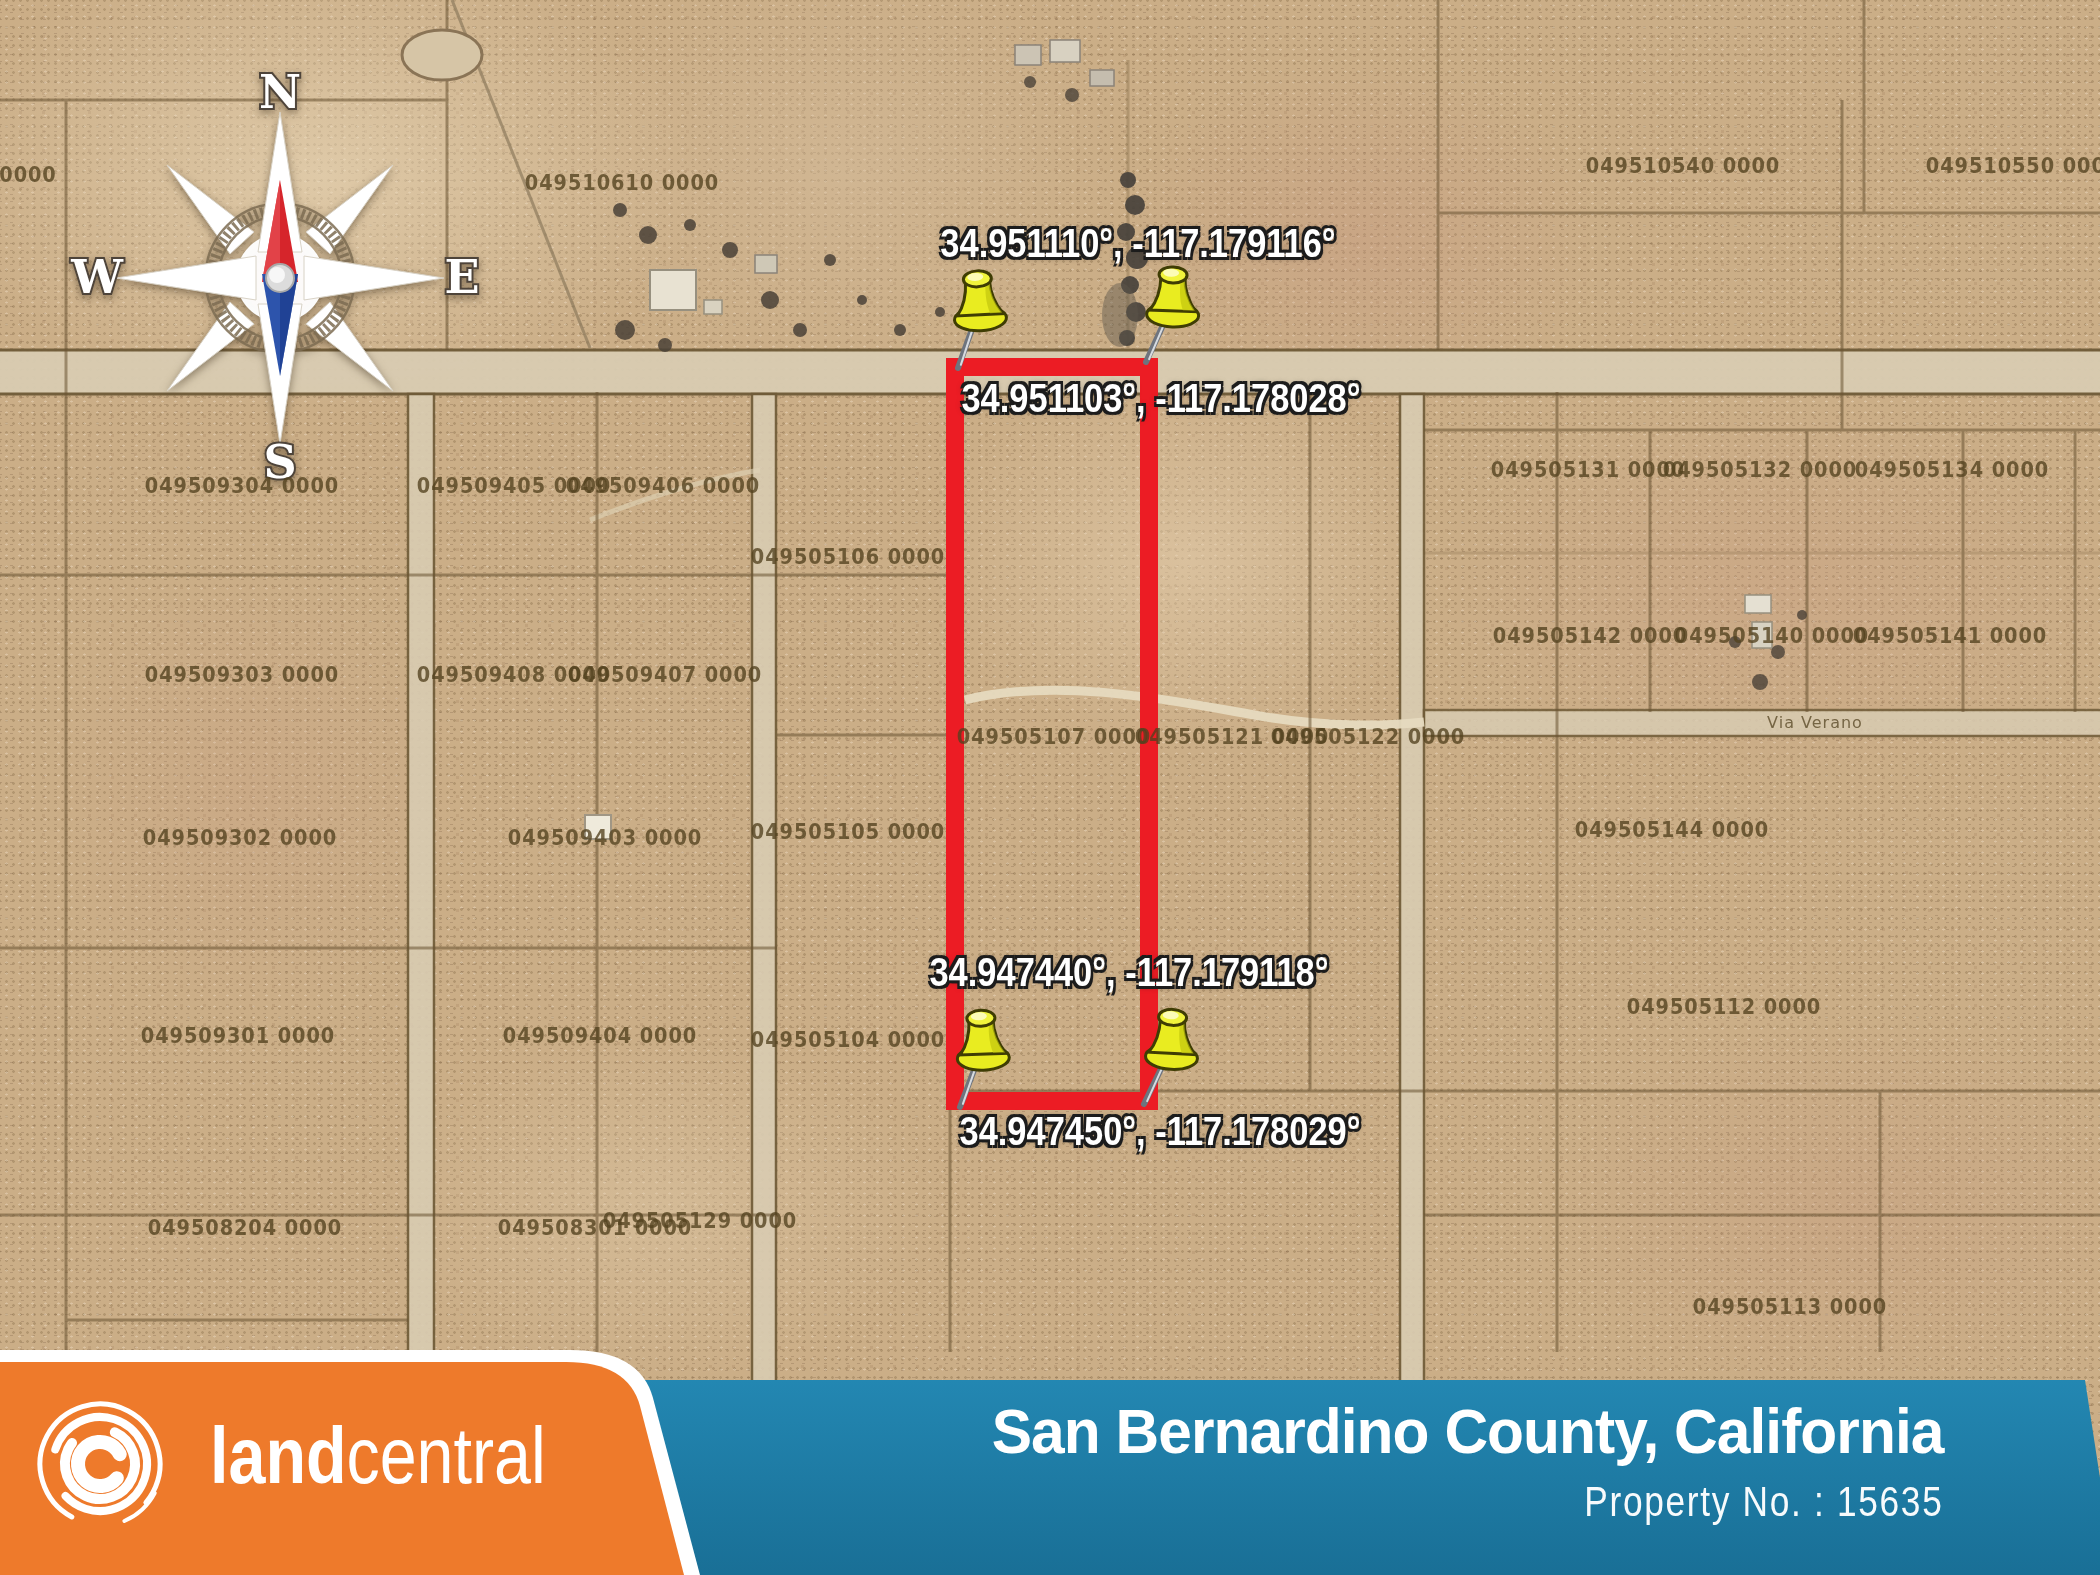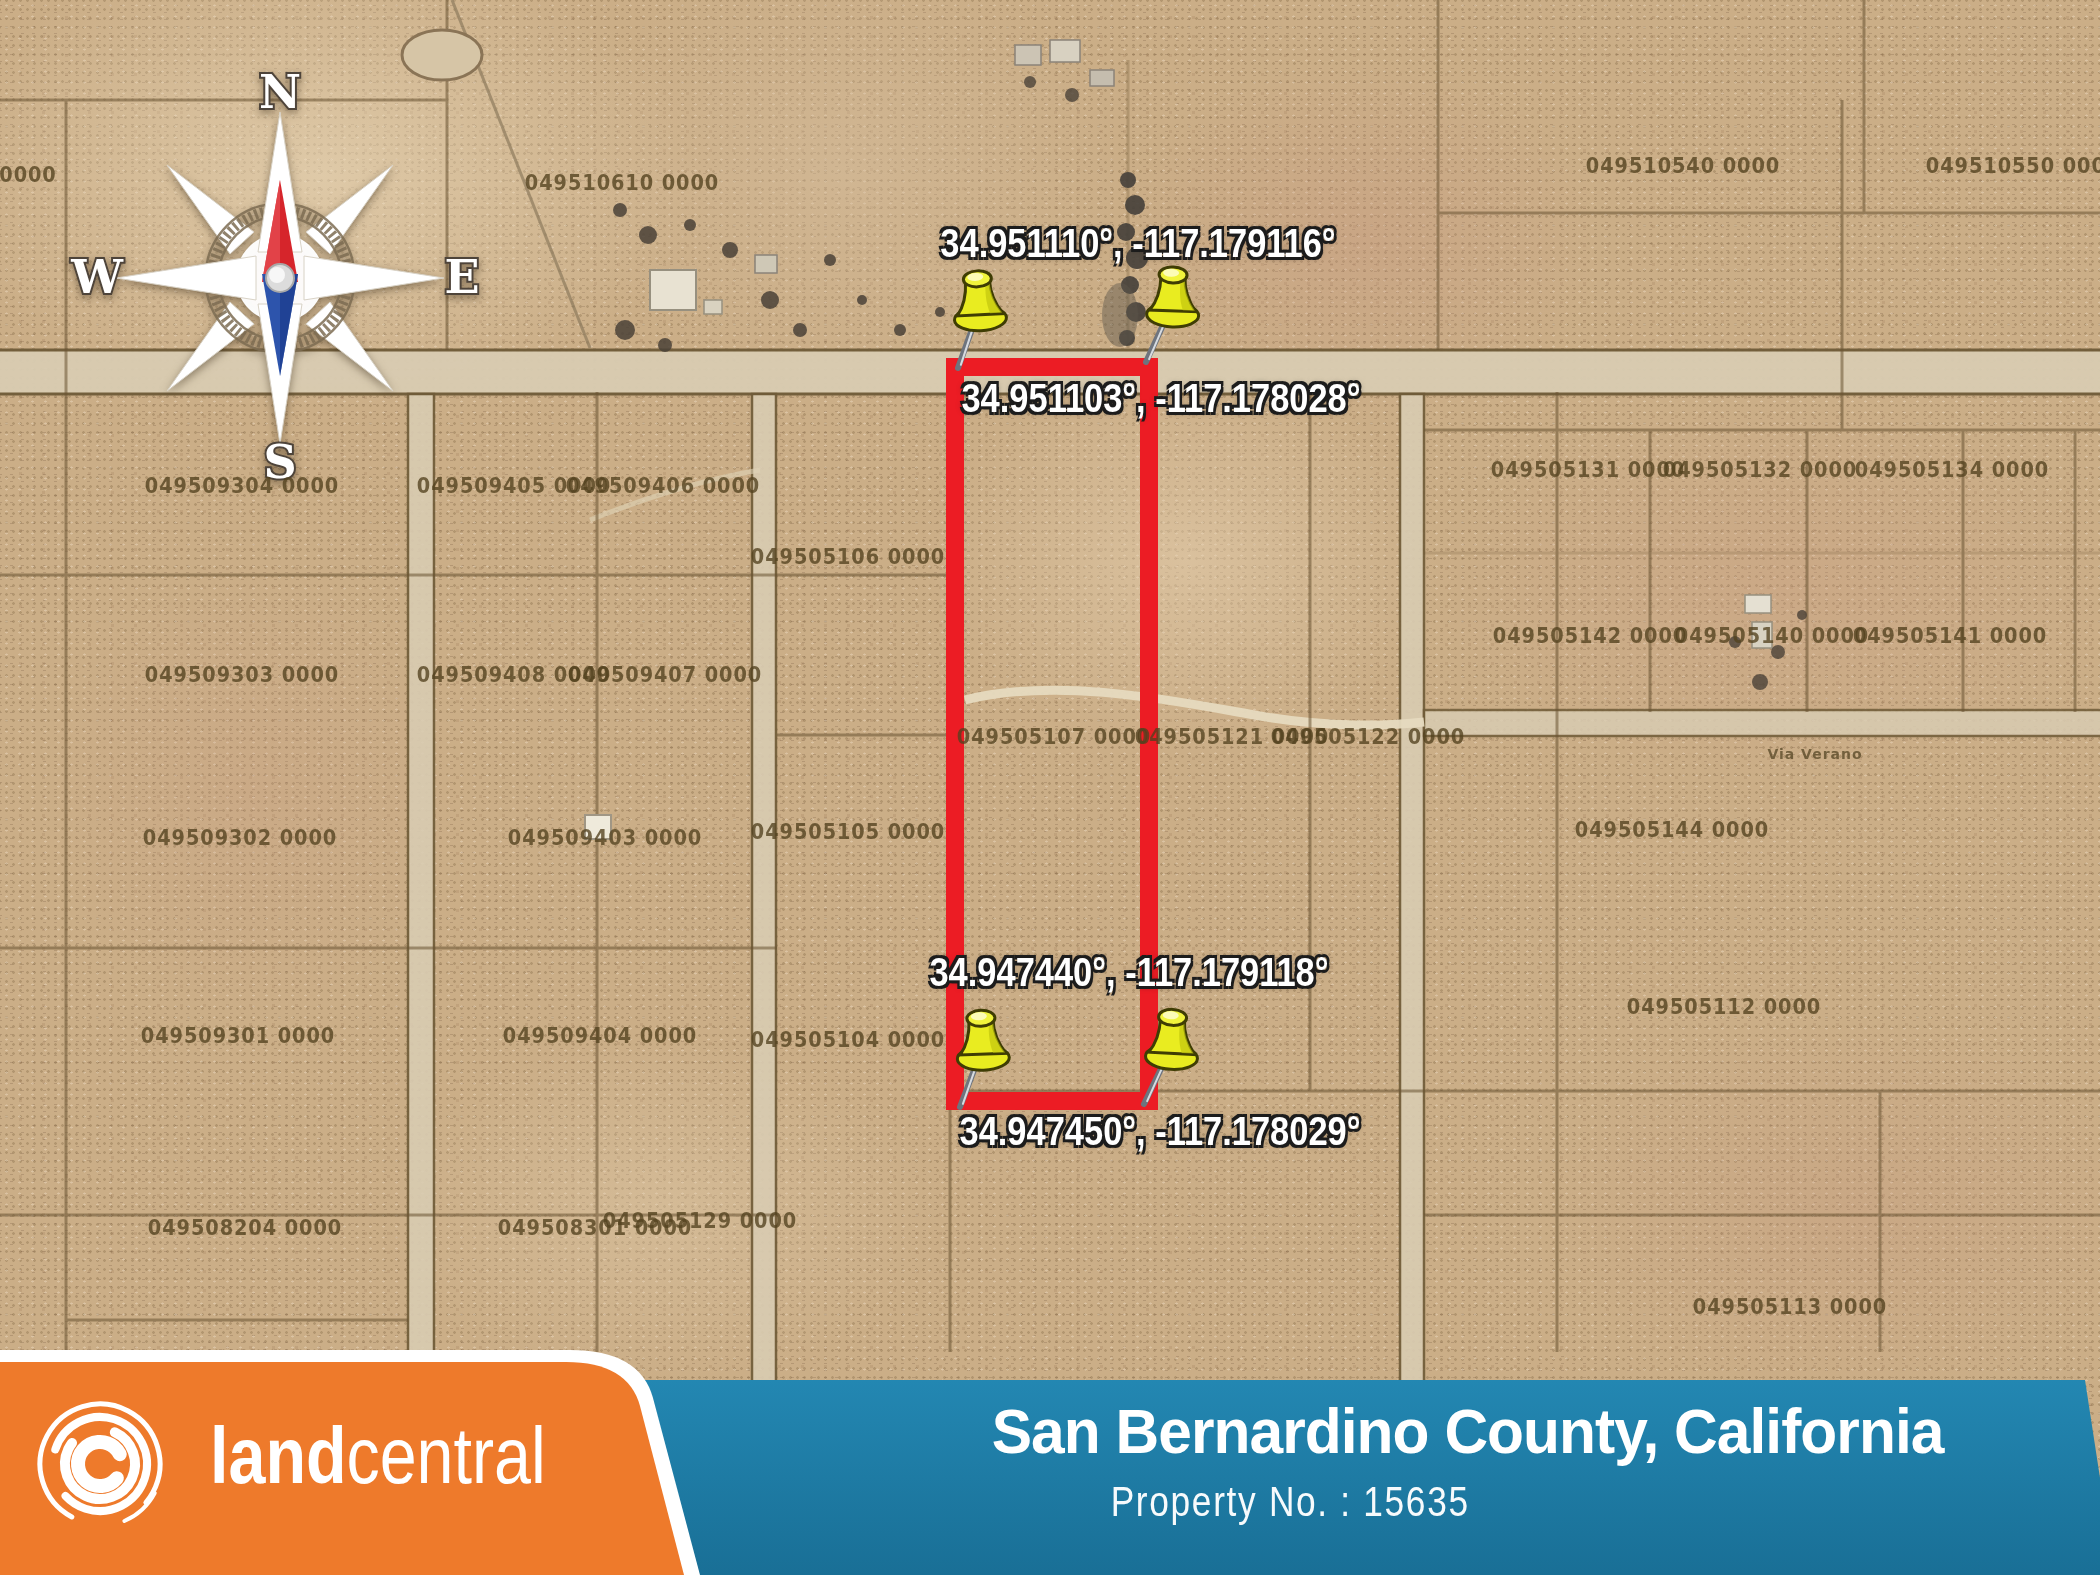--- a/index.html
+++ b/index.html
@@ -19,38 +19,38 @@
 
   
   .coord-label{position:absolute;transform:translate(-50%,-50%) scaleX(.84);
     font-weight:700;font-size:41px;color:#fff;white-space:nowrap;letter-spacing:0;
     text-shadow:-3px -3px 0 #1c1c1c,3px -3px 0 #1c1c1c,-3px 3px 0 #1c1c1c,3px 3px 0 #1c1c1c,0 0 7px rgba(0,0,0,.55);
     z-index:8;}
   .parcel-label{position:absolute;transform:translate(-50%,-50%) scaleX(.92);
     font-family:"DejaVu Sans",sans-serif;font-weight:700;font-size:21px;color:#53421f;
     letter-spacing:1px;white-space:nowrap;opacity:.78;filter:blur(.7px);z-index:6;}
   .road-label{position:absolute;transform:translate(-50%,-50%);font-family:"DejaVu Sans",sans-serif;
-    font-weight:700;font-size:14px;color:#5e4d2b;letter-spacing:1px;opacity:.8;filter:blur(.6px);z-index:6;margin-top:32px;}
+    font-weight:400;font-size:16px;color:#5e4d2b;letter-spacing:1px;opacity:.8;filter:blur(.6px);z-index:6;}
 
   #map-art{position:absolute;left:0;top:0;z-index:5;}
   .compass-g{filter:drop-shadow(0 3px 4px rgba(60,45,25,.5));}
   .compass-letter{font-family:"DejaVu Serif",serif;font-weight:700;font-size:46px;fill:#fff;
     stroke:#4e443a;stroke-width:4px;paint-order:stroke;text-anchor:middle;}
 
   
   .footer-blue{position:absolute;left:0;top:1380px;width:2100px;height:195px;z-index:20;
     background:linear-gradient(180deg,var(--blue-top,#2387b2),var(--blue-bottom,#196f96));
     clip-path:polygon(0 0,2085px 0,2100px 98px,2100px 100%,0 100%);}
   .footer-orange-svg{position:absolute;left:0;top:1340px;z-index:25;}
   .brand{position:absolute;left:210px;top:1406px;z-index:30;color:#fff;
     font-size:80px;line-height:1.25;transform:scaleX(.83);transform-origin:left center;white-space:nowrap;}
   .brand .b1{font-weight:700;}
   .brand .b2{font-weight:400;}
   .logo-svg{position:absolute;left:28px;top:1392px;z-index:30;}
-  .county-wrap{position:absolute;right:157px;top:1398px;z-index:30;text-align:left;color:#fff;}
+  .county-wrap{position:absolute;right:157px;top:1398px;z-index:30;text-align:right;color:#fff;}
   .county-title{font-weight:700;font-size:63px;letter-spacing:-1px;line-height:1.05;white-space:nowrap;
     transform:scaleX(.96);transform-origin:right center;}
   .property-no{margin-top:14px;font-weight:400;font-size:42px;letter-spacing:2px;white-space:nowrap;
     transform:scaleX(.84);transform-origin:right center;opacity:.97;}
 </style>
 </head>
 <body>
 
 <div class="stage">
 

